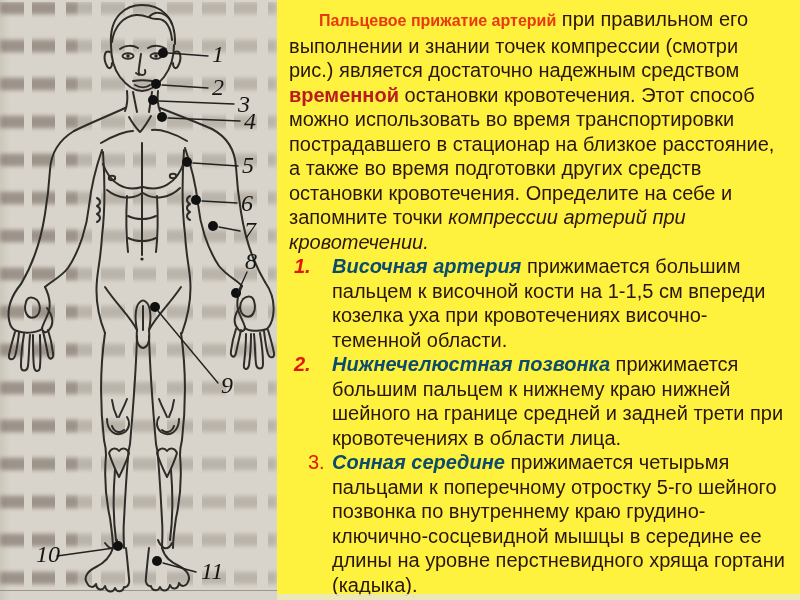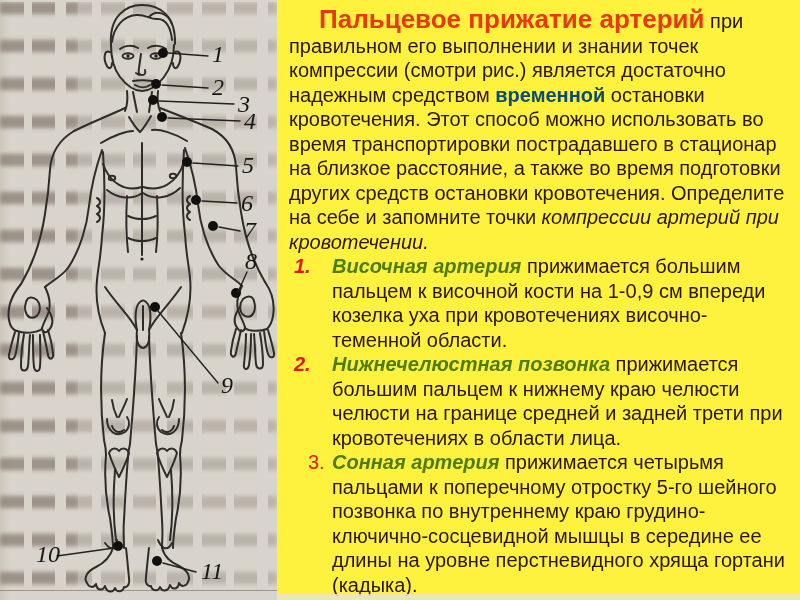--- a/index.html
+++ b/index.html
@@ -26,28 +26,28 @@
   .figure .dot{fill:#101010;stroke:none;}
   .figure .pupil{fill:#222;stroke:none;}
   .figure text{font-family:"Liberation Serif",serif;font-style:italic;
                font-size:24px;fill:#151515;}
   
   .panel{position:relative;flex:1;background:#FFF23F;color:#2A160E;
          padding:7px 14px 0 12px;font-size:20px;line-height:24.5px;}
   .panel::after{content:"";position:absolute;left:0;right:0;bottom:0;height:6px;
          background:rgba(233,229,205,.85);}
   .intro{margin:0;text-indent:30px;}
-  .lead{color:#E8380D;font-weight:bold;font-size:26px;}
-  .hl{color:#0c4a6e;font-weight:bold;}
+  .lead{color:#E8380D;font-weight:bold;font-size:16px;}
+  .hl{color:#b91c1c;font-weight:bold;}
   .emph{font-style:italic;}
   .item{position:relative;padding-left:43px;}
   .item .num{position:absolute;left:5px;top:0;color:#E01800;
              font-weight:bold;font-style:italic;}
   .item.alt .num{left:19px;font-weight:normal;font-style:normal;}
-  .term{color:#4d7c0f;font-weight:bold;font-style:italic;}
+  .term{color:#0c4a6e;font-weight:bold;font-style:italic;}
 </style>
 </head>
 <body>
 
 <div class="stage">
 
   <div class="page">
     <div class="blur-rows"></div>
     <div class="blur-rows left-margin"></div>
     <div class="page-rule"></div>
@@ -185,24 +185,24 @@
         <text x="201" y="579">11</text>
       </g>
     </svg>
   </div>
 
   <div class="panel">
     <p class="intro"><span class="lead">Пальцевое прижатие артерий</span><span> при правильном его выполнении и знании точек компрессии (смотри рис.) является достаточно надежным средством </span><span class="hl">временной</span><span> остановки кровотечения. Этот способ можно использовать во время транспортировки пострадавшего в стационар на близкое расстояние, а также во время подготовки других средств остановки кровотечения. Определите на себе и запомните точки  </span><span class="emph">компрессии артерий  при кровотечении.</span></p>
 
     <div class="list">
       <div class="item">
-        <span class="num">1.</span><span class="term">Височная артерия</span><span> прижимается большим пальцем к височной кости на 1-0,9 см впереди козелка уха при кровотечениях височно-теменной области.</span>
+        <span class="num">1.</span><span class="term">Височная артерия</span><span> прижимается большим пальцем к височной кости на 1-1,5 см впереди козелка уха при кровотечениях височно-теменной области.</span>
       </div>
       <div class="item">
-        <span class="num">2.</span><span class="term">Нижнечелюстная позвонка</span><span>  прижимается большим пальцем  к нижнему краю челюсти челюсти на границе средней и задней  трети при кровотечениях в  области лица.</span>
+        <span class="num">2.</span><span class="term">Нижнечелюстная позвонка</span><span>  прижимается большим пальцем  к нижнему краю нижней шейного на границе средней и задней  трети при кровотечениях в  области лица.</span>
       </div>
       <div class="item alt">
-        <span class="num">3.</span><span class="term">Сонная артерия</span><span> прижимается четырьмя пальцами к поперечному отростку 5-го шейного позвонка по внутреннему краю грудино-ключично-сосцевидной мышцы в середине ее длины на уровне перстневидного хряща гортани (кадыка).</span>
+        <span class="num">3.</span><span class="term">Сонная середине</span><span> прижимается четырьмя пальцами к поперечному отростку 5-го шейного позвонка по внутреннему краю грудино-ключично-сосцевидной мышцы в середине ее длины на уровне перстневидного хряща гортани (кадыка).</span>
       </div>
     </div>
   </div>
 
 </div>
 
 </body></html>

